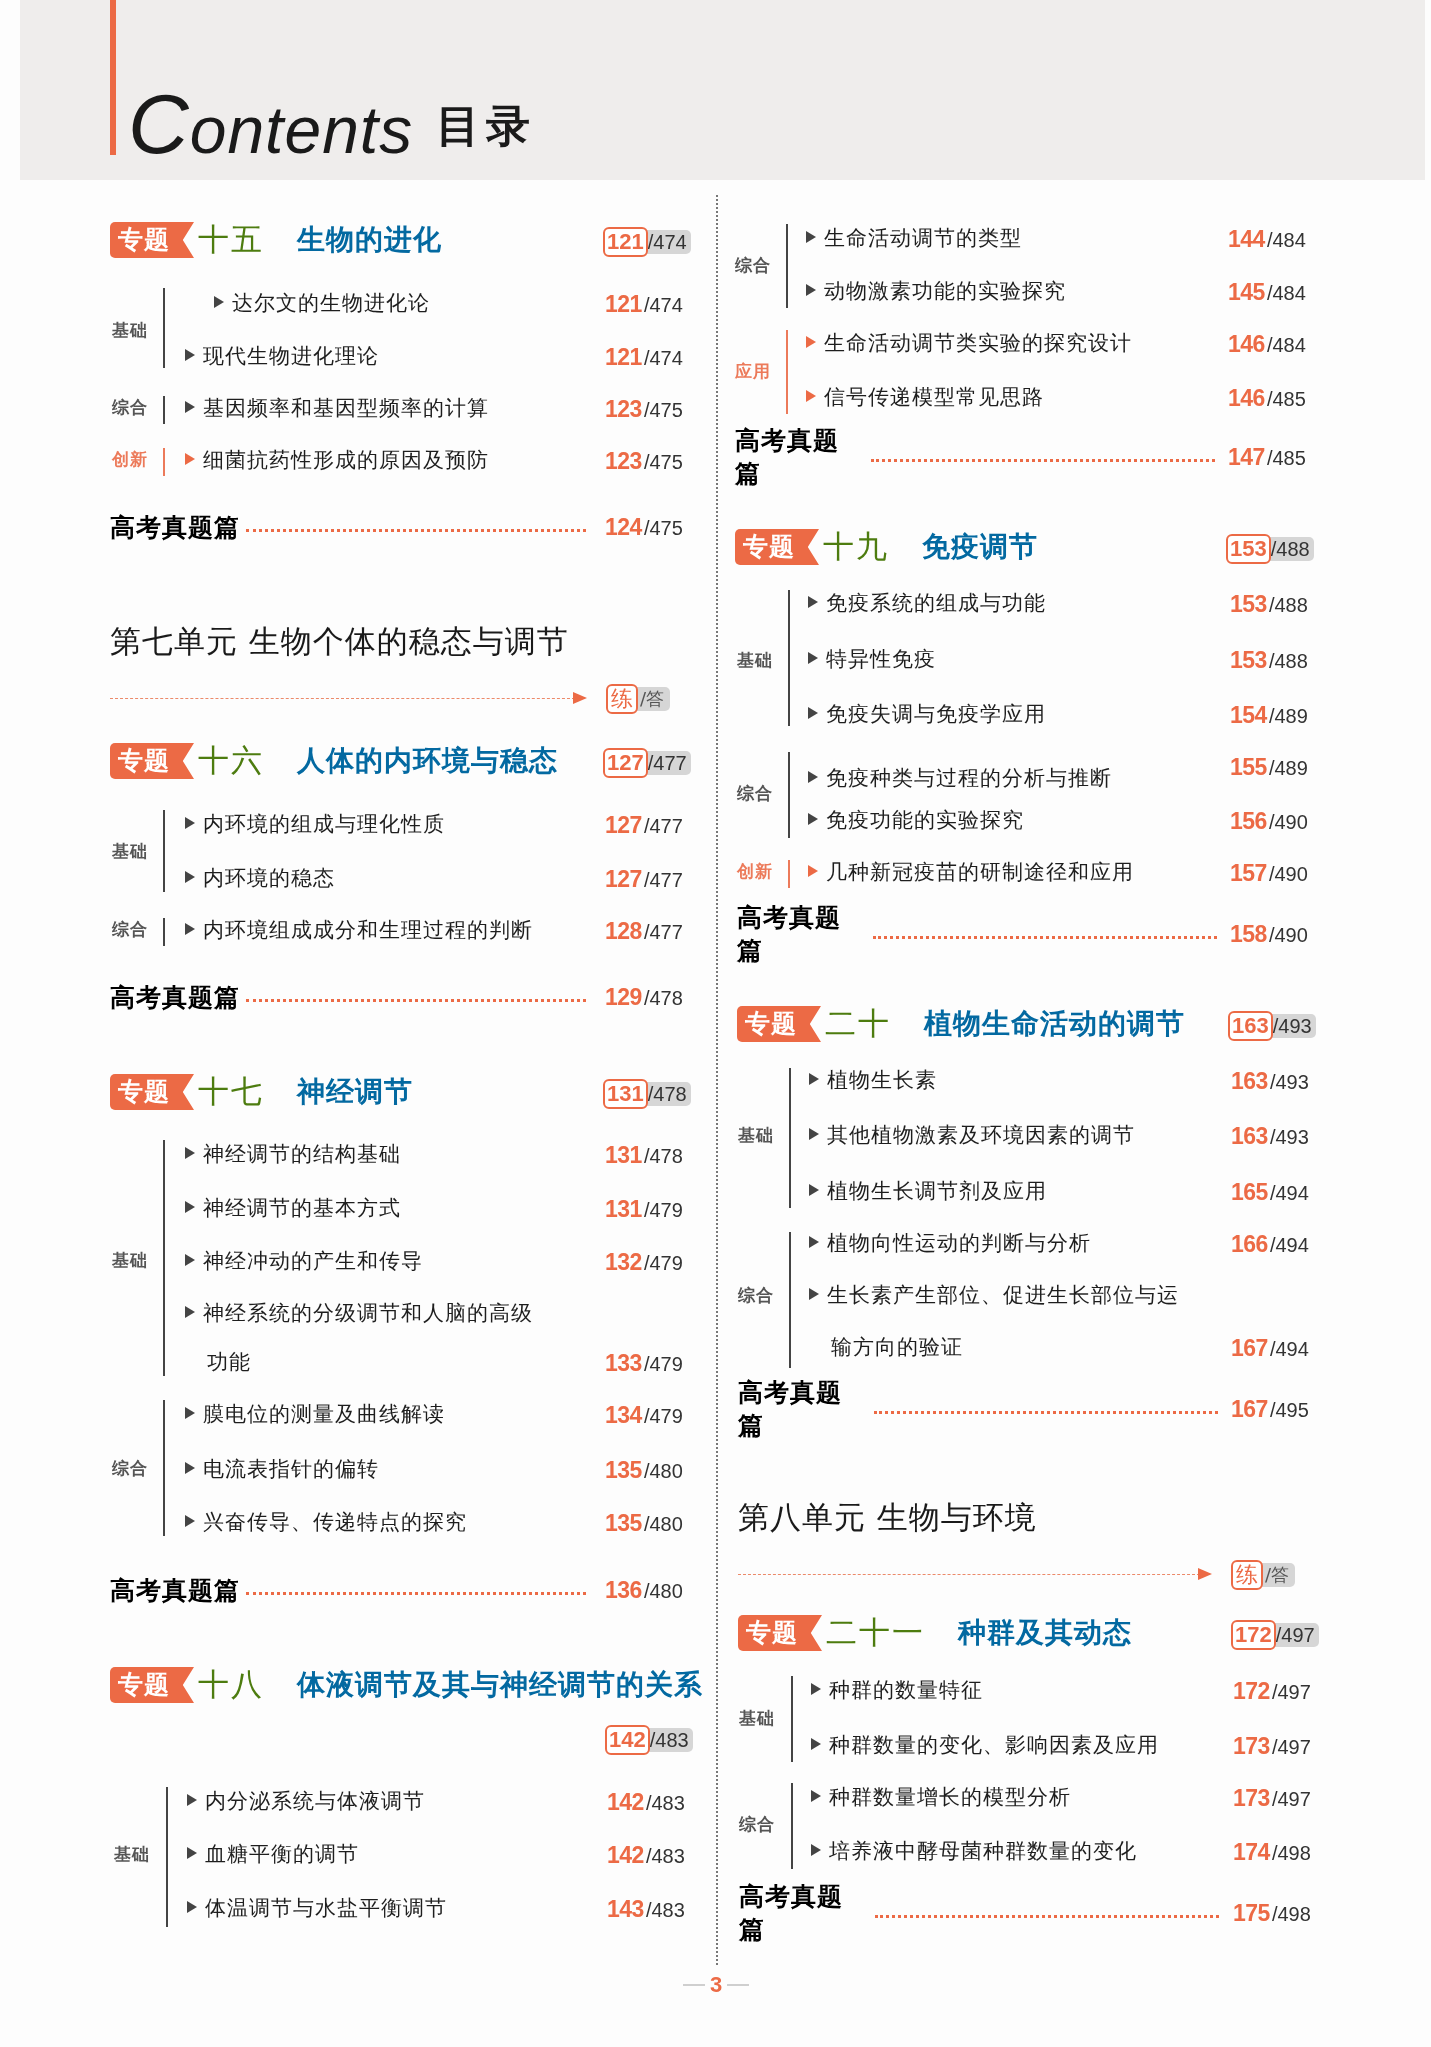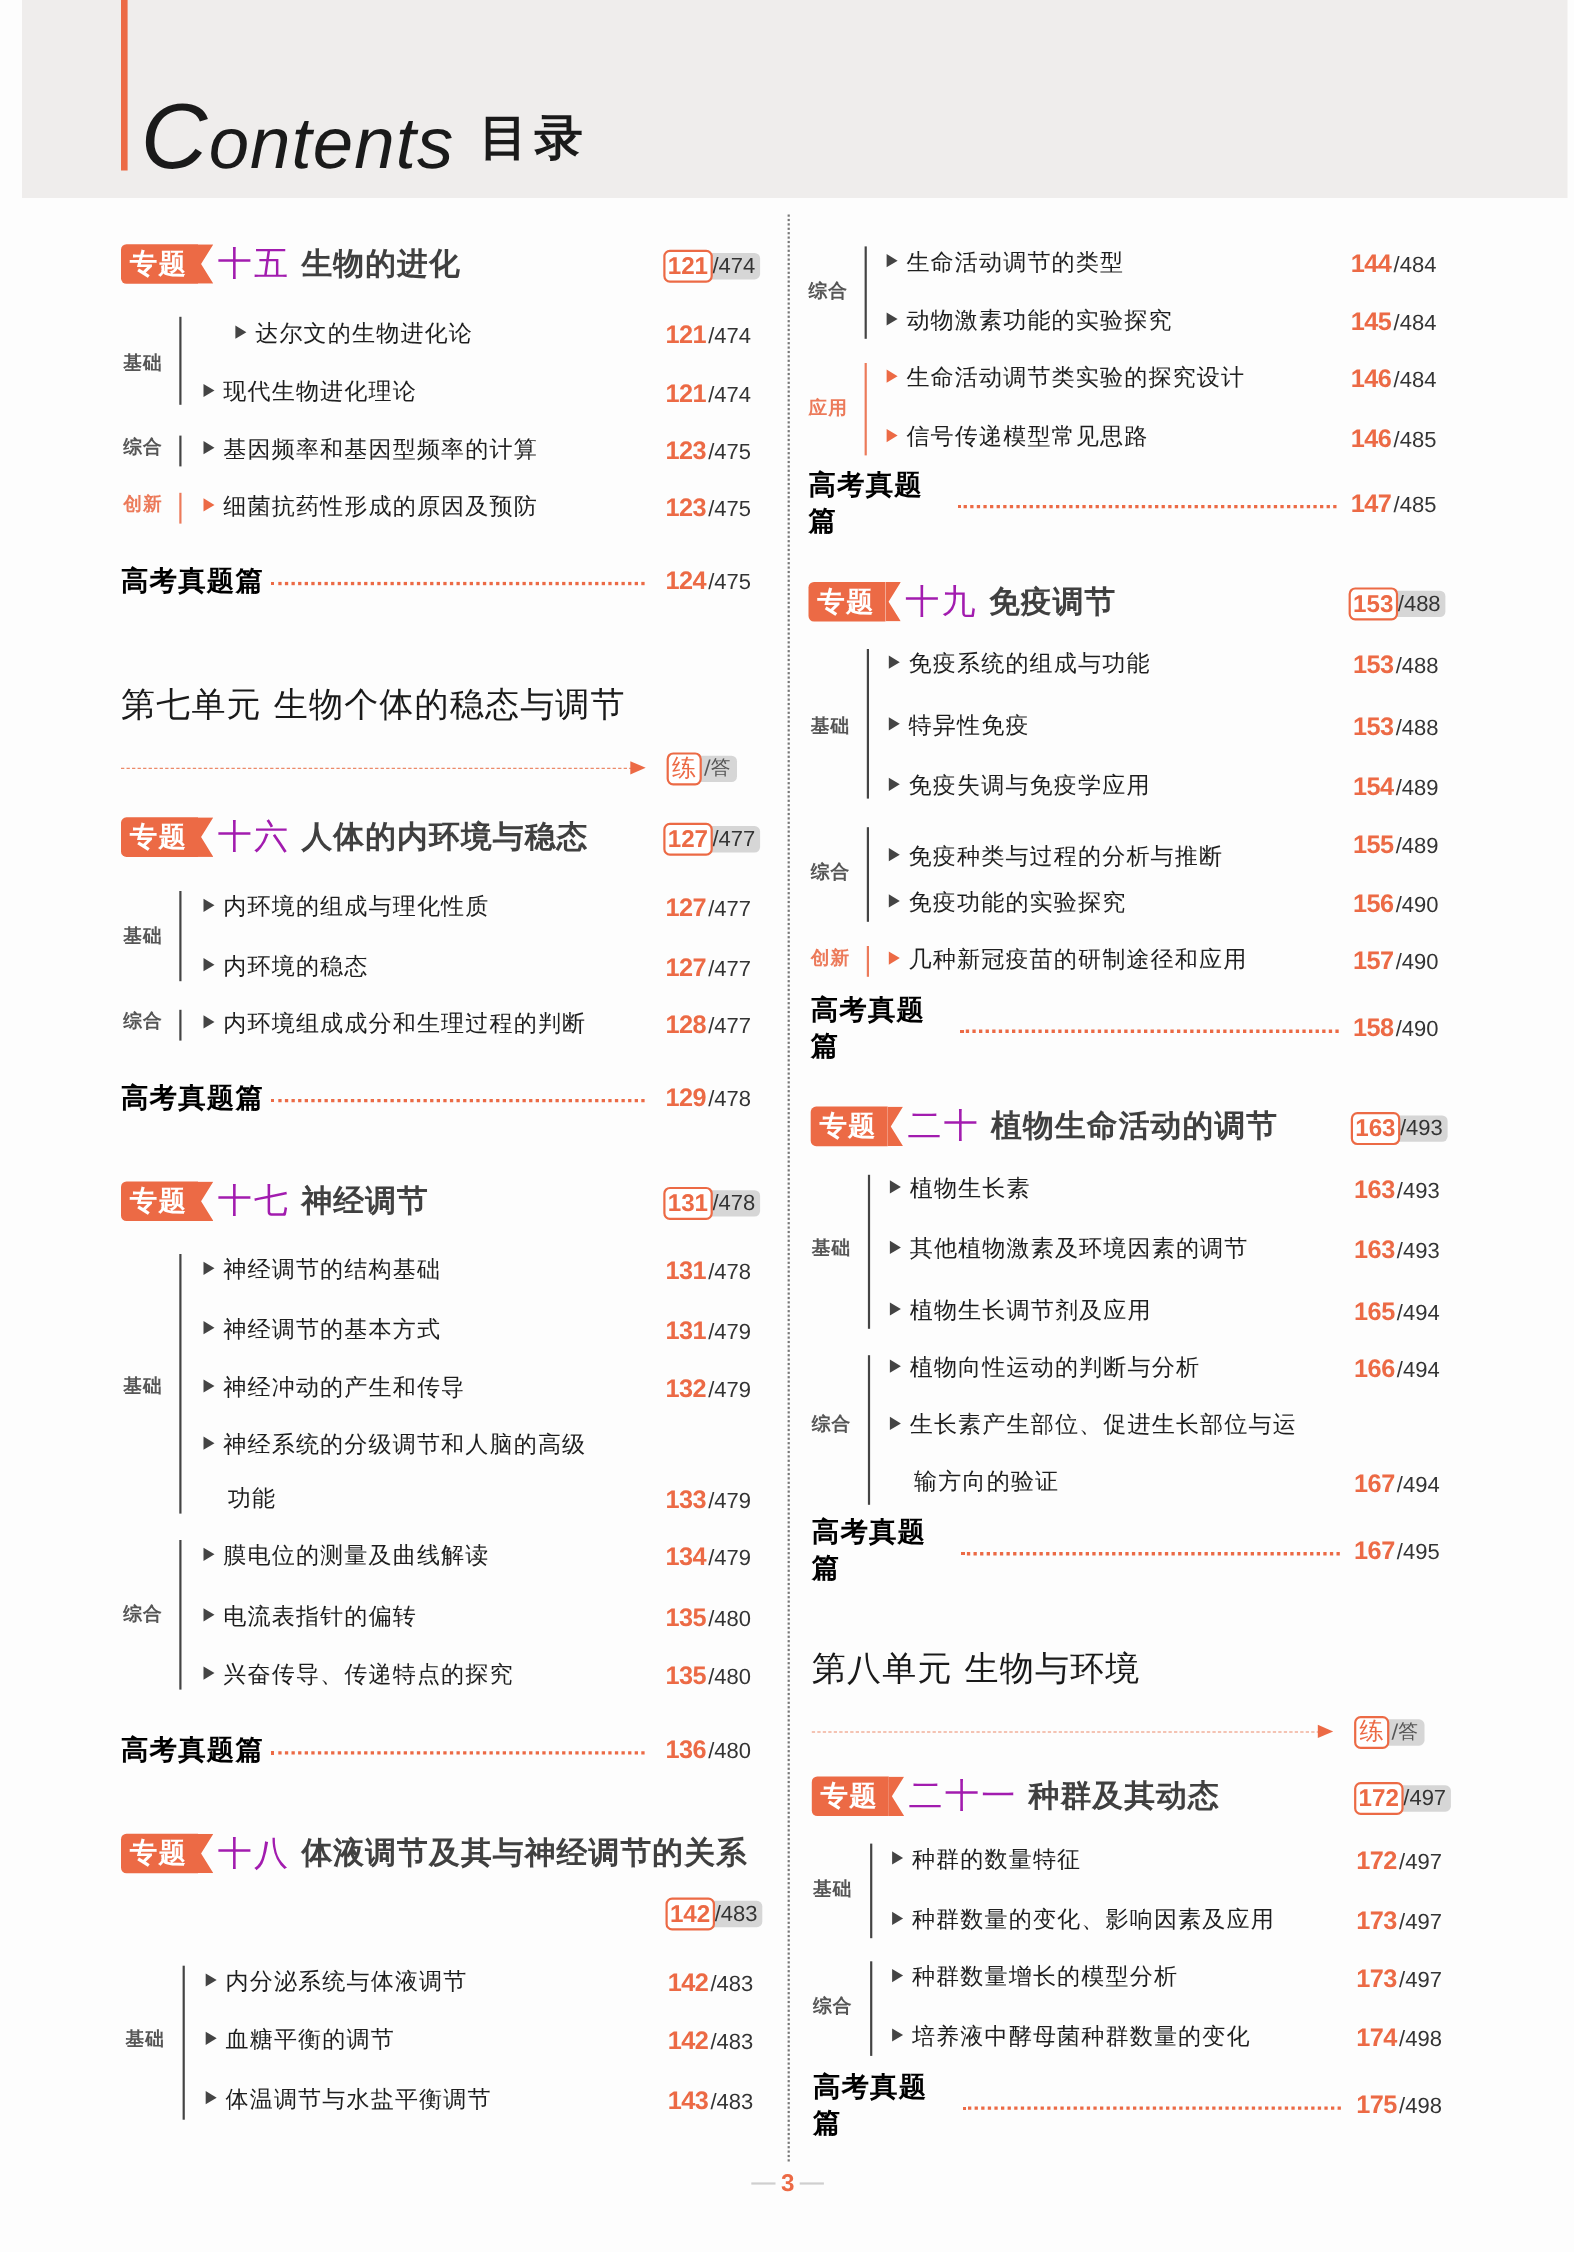--- a/index.html
+++ b/index.html
@@ -11,22 +11,22 @@
   .header-title { position: absolute; left: 128px; top: 82px; font-family: "Liberation Sans", sans-serif; font-style: italic; font-size: 66px; color: #1a1a1a; letter-spacing: 1px; line-height: 1; }
   .header-title .big-c { font-size: 84px; }
   .header-cn { position: absolute; left: 436px; top: 104px; font-size: 44px; font-weight: bold; color: #1a1a1a; letter-spacing: 6px; line-height: 1; }
 
   .col-divider { position: absolute; left: 716px; top: 195px; height: 1770px; border-left: 2px dotted #777; }
 
   .topic { position: absolute; height: 40px; display: flex; align-items: center; }
   .topic-badge { position: relative; background: #ec6a45; color: #fff; font-size: 25px; font-weight: bold; height: 36px; line-height: 36px; padding: 0 10px 0 8px; border-radius: 5px 0 0 5px; letter-spacing: 1px; }
   .topic-badge::after { content: ""; position: absolute; right: -14px; top: 0; width: 0; height: 0; border-top: 18px solid transparent; border-bottom: 18px solid transparent; border-left: 0; }
   .topic-notch { width: 14px; height: 36px; background: #ec6a45; clip-path: polygon(0 0, 100% 0, 20% 50%, 100% 100%, 0 100%); }
-  .topic-num { color: #a21caf; font-size: 31px; margin-left: 4px; letter-spacing: 2px; }
-  .topic-title { color: #404040; font-size: 28px; font-weight: bold; margin-left: 10px; letter-spacing: 1px; }
+  .topic-num { color: #4d7c0f; font-size: 31px; margin-left: 4px; letter-spacing: 2px; }
+  .topic-title { color: #0369a1; font-size: 28px; font-weight: bold; margin-left: 33px; letter-spacing: 1px; }
 
   .pg-box { position: absolute; height: 30px; display: flex; align-items: center; }
   .pg-box .p1 { border: 2px solid #ec6a45; border-radius: 6px; color: #ec6a45; font-weight: bold; font-size: 22px; padding: 0 2px; height: 30px; line-height: 26px; background: #fff; font-family: "Liberation Sans", sans-serif; position: relative; z-index: 1; }
   .pg-box .p2 { background: #d6d6d6; color: #333; font-size: 20px; height: 24px; line-height: 24px; padding: 0 4px 0 2px; border-radius: 0 5px 5px 0; margin-left: -2px; font-family: "Liberation Sans", sans-serif; }
 
   .pg { position: absolute; font-family: "Liberation Sans", sans-serif; white-space: nowrap; line-height: 1; }
   .pg .p1 { color: #ec6a45; font-weight: bold; font-size: 23px; letter-spacing: -0.5px; }
   .pg .p2 { color: #333; font-size: 20px; margin-left: 2px; }
 
   .cat { position: absolute; font-size: 17px; font-weight: bold; color: #555; line-height: 1; letter-spacing: 1px; }

